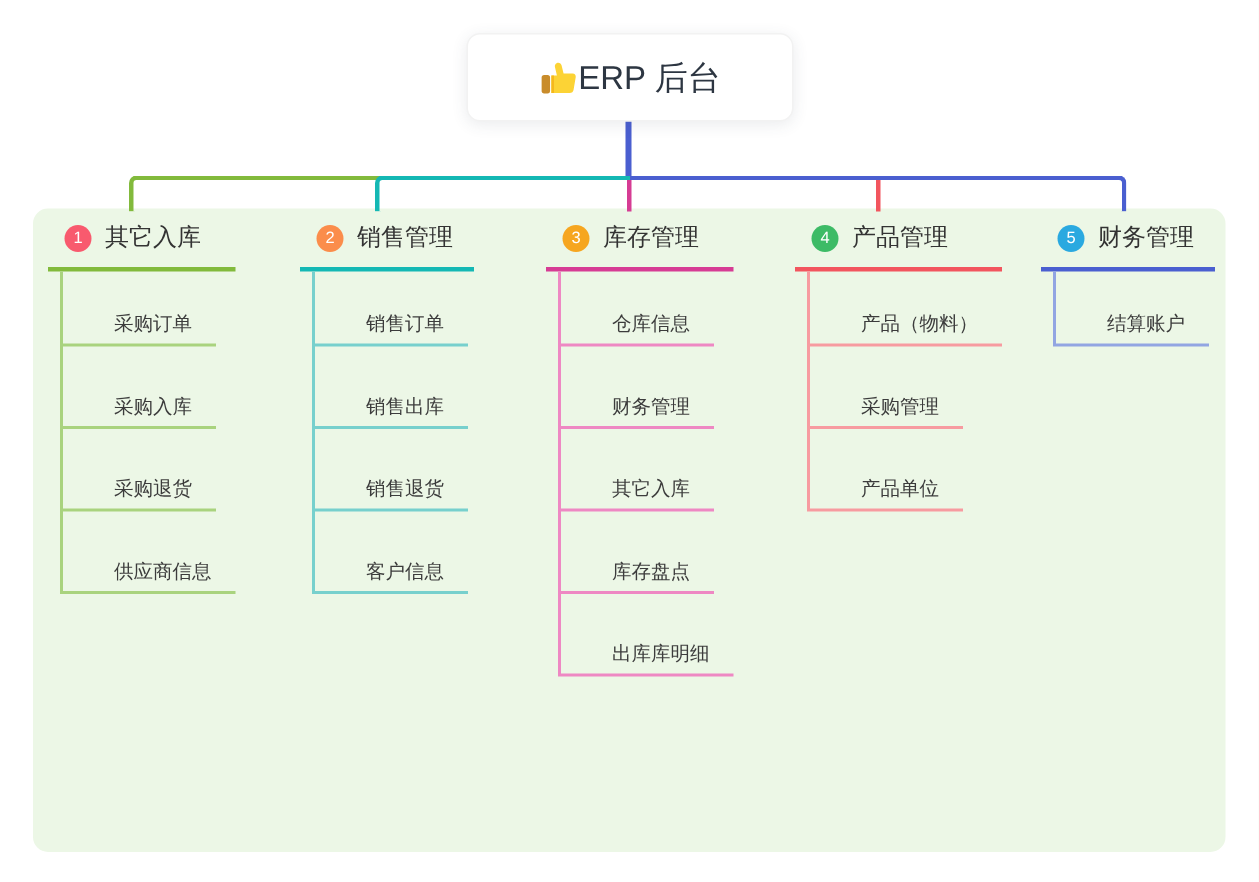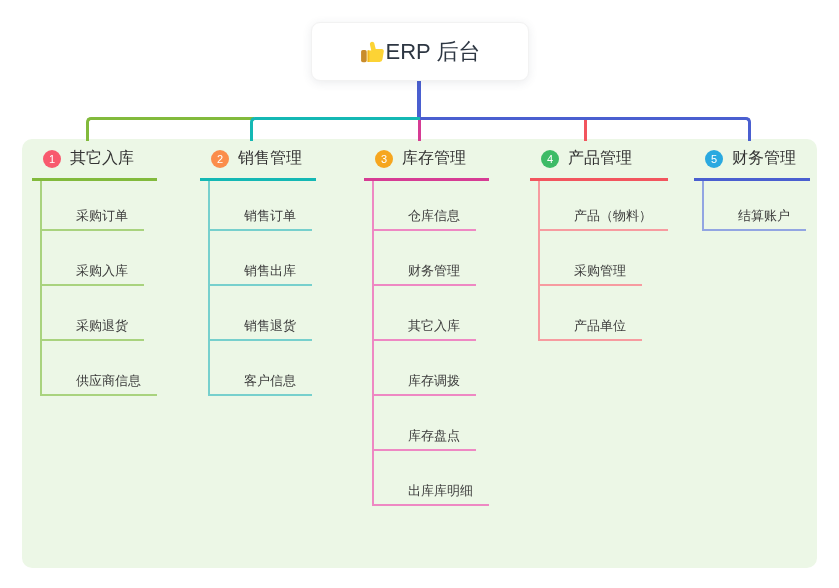--- a/index.html
+++ b/index.html
@@ -175,21 +175,20 @@
 
   <div class="branch b3">
     <div class="branch-header">
       <span class="badge">3</span>
       <span>库存管理</span>
     </div>
     <div class="children">
       <div class="child">仓库信息</div>
       <div class="child">财务管理</div>
       <div class="child">其它入库</div>
-      <div class="child">库存调拨</div>
       <div class="child">库存盘点</div>
       <div class="child">出库库明细</div>
     </div>
   </div>
 
   <div class="branch b4">
     <div class="branch-header">
       <span class="badge">4</span>
       <span>产品管理</span>
     </div>

